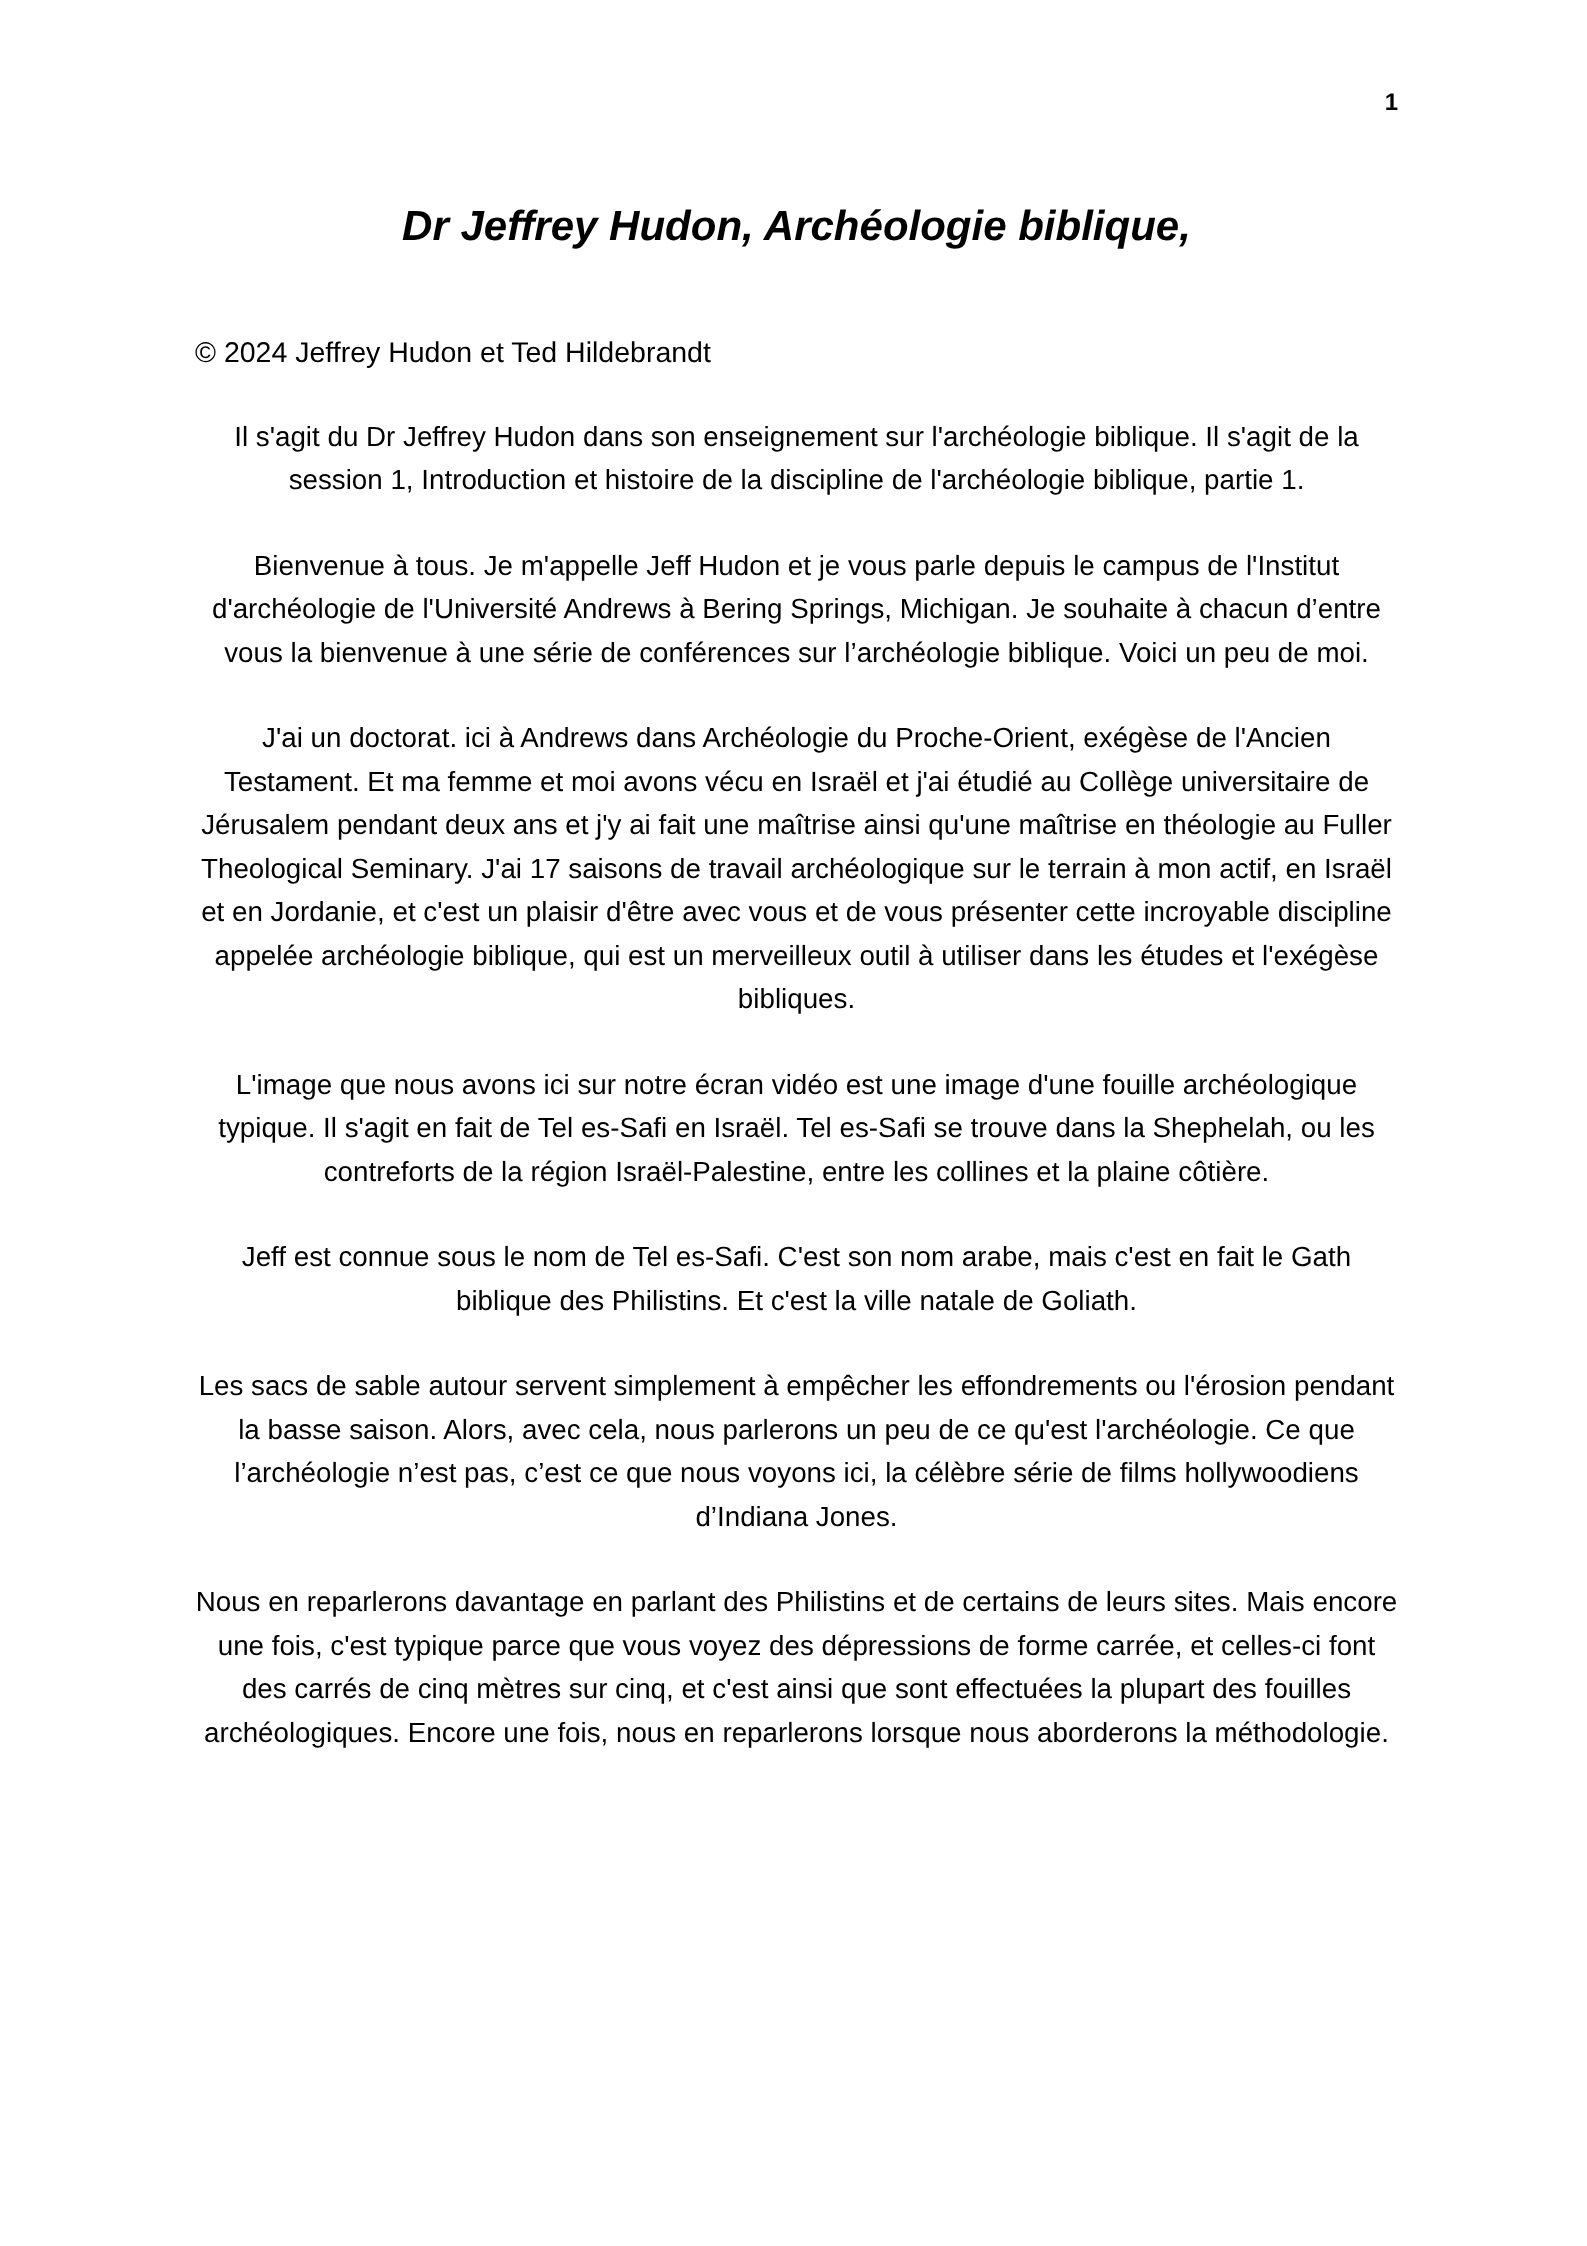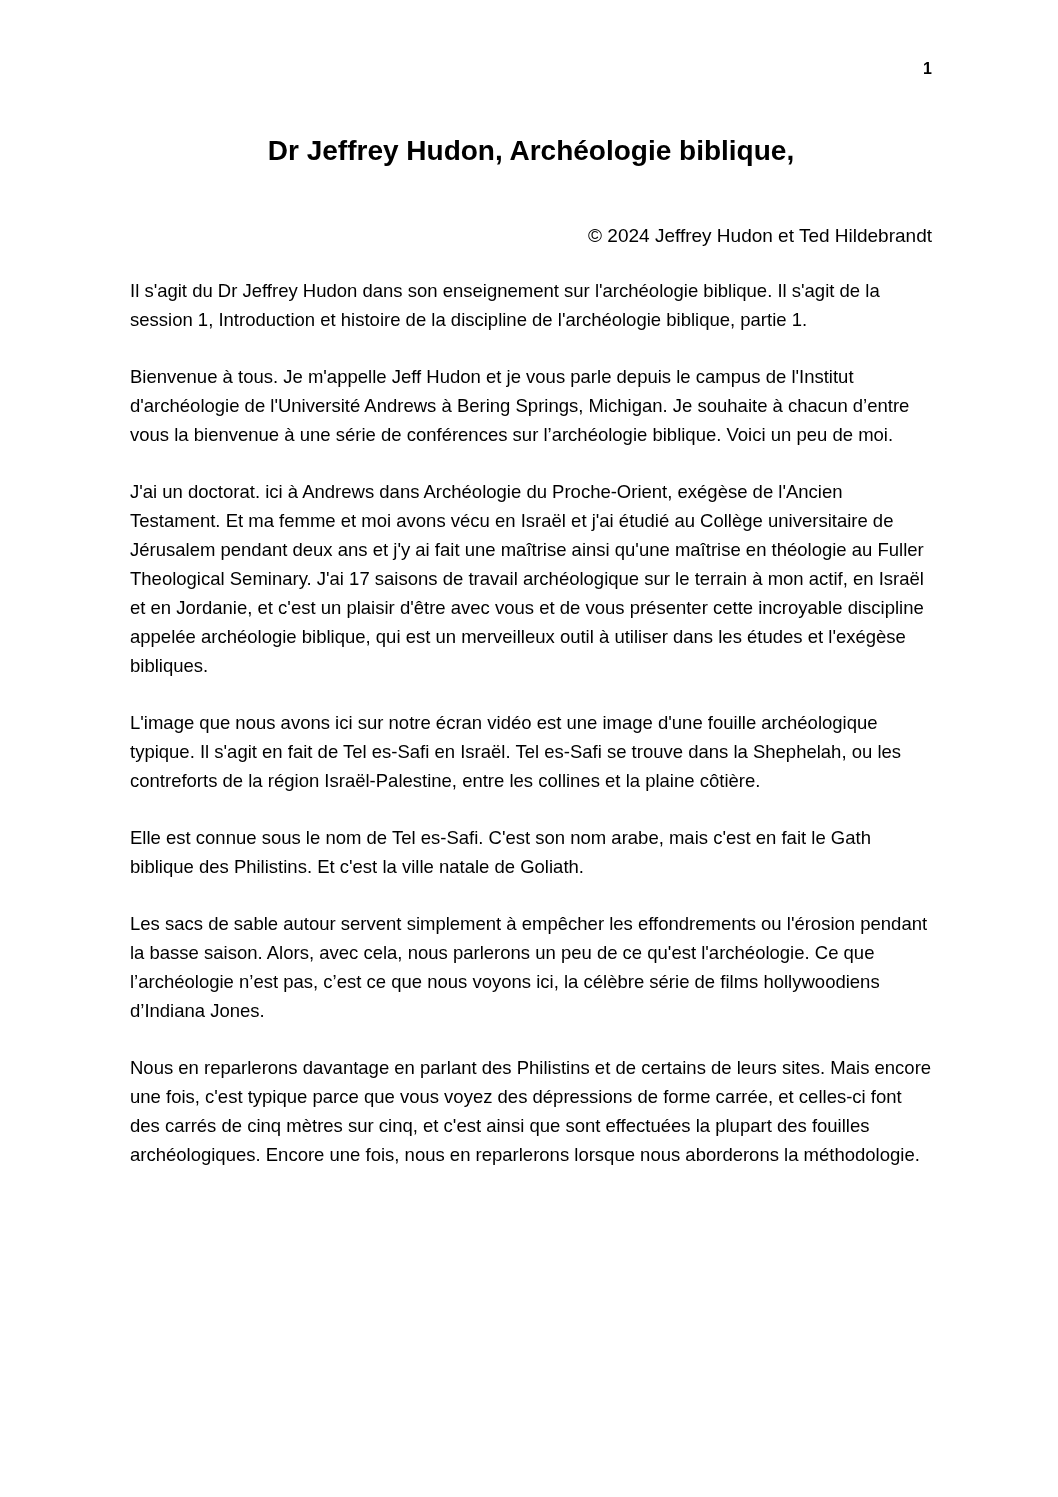--- a/index.html
+++ b/index.html
@@ -29,34 +29,36 @@
       top: 128px;
       left: 130px;
       width: 802px;
     }
     .title {
       text-align: center;
       font-weight: bold;
       font-size: 28px;
       line-height: 45px;
       margin: 0;
+      font-style: italic;
     }
     .copyright {
-      text-align: right;
+      text-align: left;
       font-size: 19px;
       line-height: 28px;
       margin: 4px 0 0 0;
     }
     .body-text {
       margin-top: 26px;
       font-size: 18.5px;
       line-height: 29px;
     }
     .body-text p {
       margin: 0 0 28px 0;
+      text-align: center;
     }
   </style>
 </head>
 <body>
 
 <div class="page">
 
   <div class="page-number">1</div>
 
   <div class="content">
@@ -66,20 +68,20 @@
       <br>
     </h1>
 
     <div class="copyright">© 2024 Jeffrey Hudon et Ted Hildebrandt</div>
 
     <div class="body-text">
       <p>Il s'agit du Dr Jeffrey Hudon dans son enseignement sur l'archéologie biblique. Il s'agit de la session 1, Introduction et histoire de la discipline de l'archéologie biblique, partie 1.</p>
       <p>Bienvenue à tous. Je m'appelle Jeff Hudon et je vous parle depuis le campus de l'Institut d'archéologie de l'Université Andrews à Bering Springs, Michigan. Je souhaite à chacun d’entre vous la bienvenue à une série de conférences sur l’archéologie biblique. Voici un peu de moi.</p>
       <p>J'ai un doctorat. ici à Andrews dans Archéologie du Proche-Orient, exégèse de l'Ancien Testament. Et ma femme et moi avons vécu en Israël et j'ai étudié au Collège universitaire de Jérusalem pendant deux ans et j'y ai fait une maîtrise ainsi qu'une maîtrise en théologie au Fuller Theological Seminary. J'ai 17 saisons de travail archéologique sur le terrain à mon actif, en Israël et en Jordanie, et c'est un plaisir d'être avec vous et de vous présenter cette incroyable discipline appelée archéologie biblique, qui est un merveilleux outil à utiliser dans les études et l'exégèse bibliques.</p>
       <p>L'image que nous avons ici sur notre écran vidéo est une image d'une fouille archéologique typique. Il s'agit en fait de Tel es-Safi en Israël. Tel es-Safi se trouve dans la Shephelah, ou les contreforts de la région Israël-Palestine, entre les collines et la plaine côtière.</p>
-      <p>Elle est connue sous le nom de Tel es-Safi. C'est son nom arabe, mais c'est en fait le Gath biblique des Philistins. Et c'est la ville natale de Goliath.</p>
+      <p>Jeff est connue sous le nom de Tel es-Safi. C'est son nom arabe, mais c'est en fait le Gath biblique des Philistins. Et c'est la ville natale de Goliath.</p>
       <p>Les sacs de sable autour servent simplement à empêcher les effondrements ou l'érosion pendant la basse saison. Alors, avec cela, nous parlerons un peu de ce qu'est l'archéologie. Ce que l’archéologie n’est pas, c’est ce que nous voyons ici, la célèbre série de films hollywoodiens d’Indiana Jones.</p>
       <p>Nous en reparlerons davantage en parlant des Philistins et de certains de leurs sites. Mais encore une fois, c'est typique parce que vous voyez des dépressions de forme carrée, et celles-ci font des carrés de cinq mètres sur cinq, et c'est ainsi que sont effectuées la plupart des fouilles archéologiques. Encore une fois, nous en reparlerons lorsque nous aborderons la méthodologie.</p>
     </div>
 
   </div>
 
 </div>
 
 </body></html>

